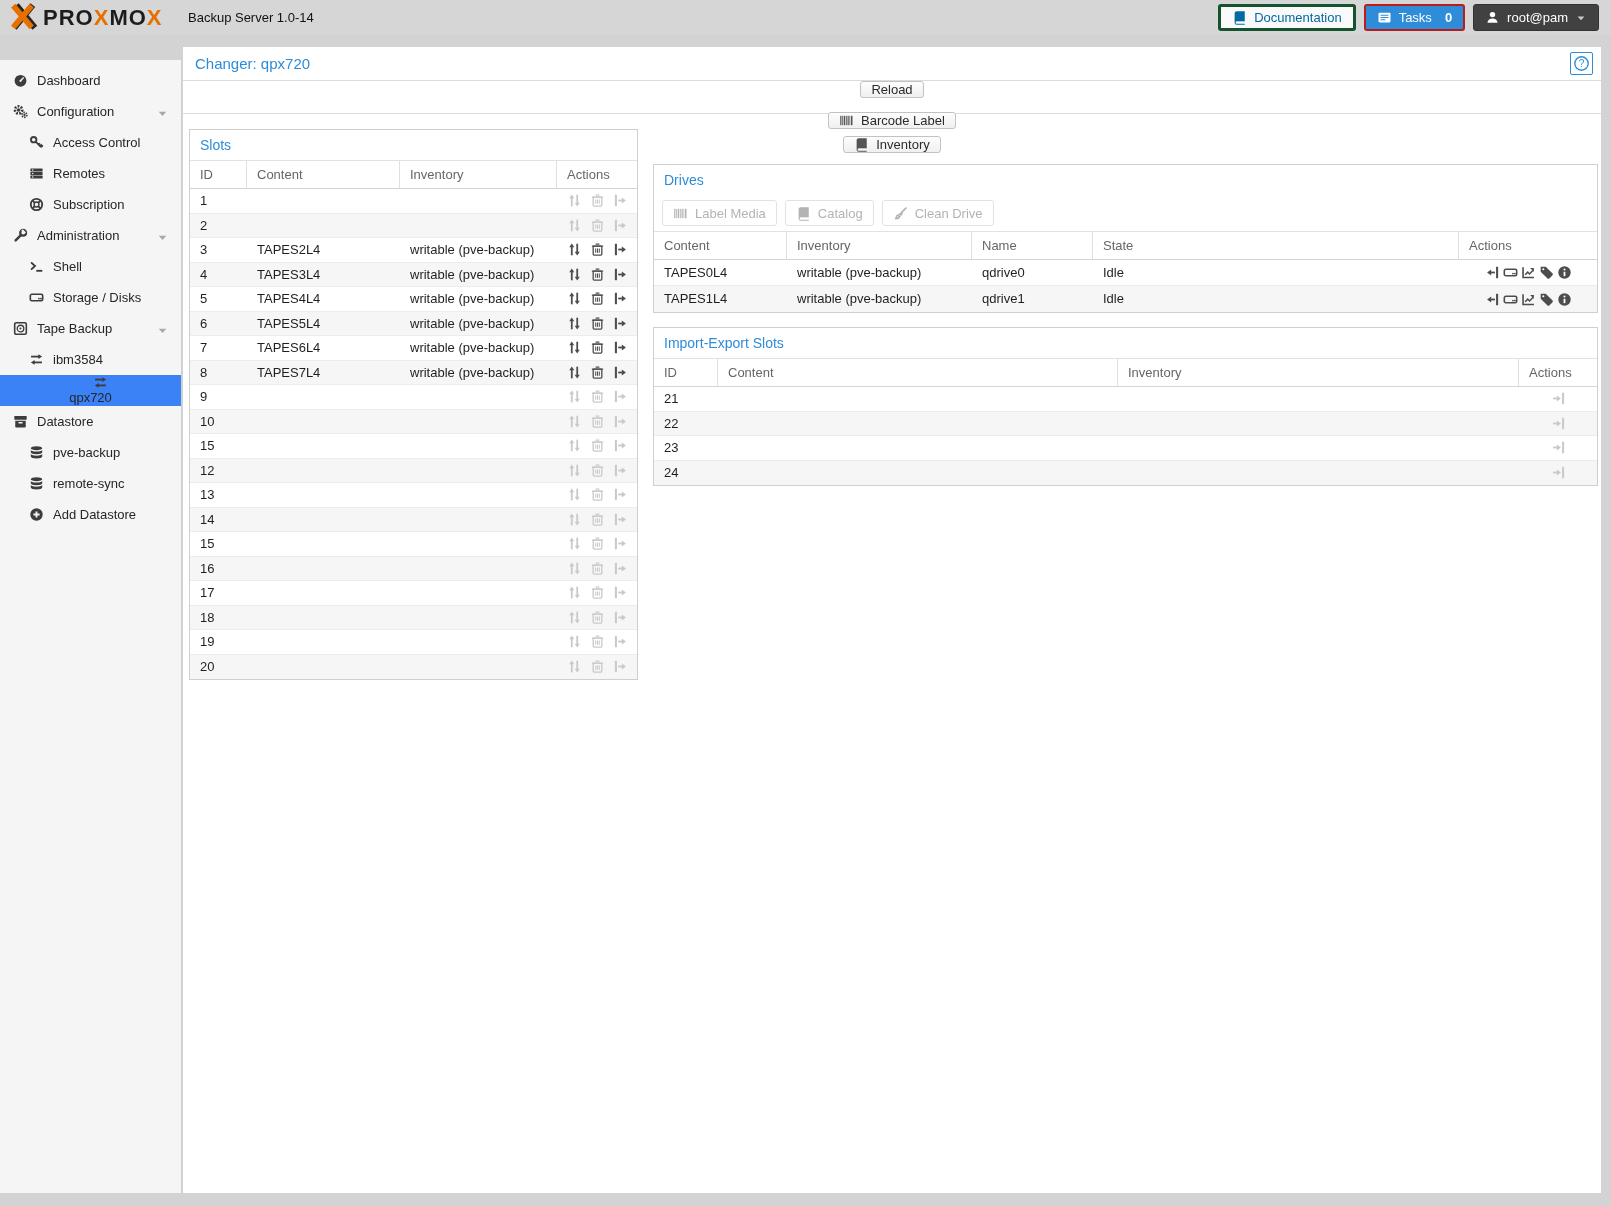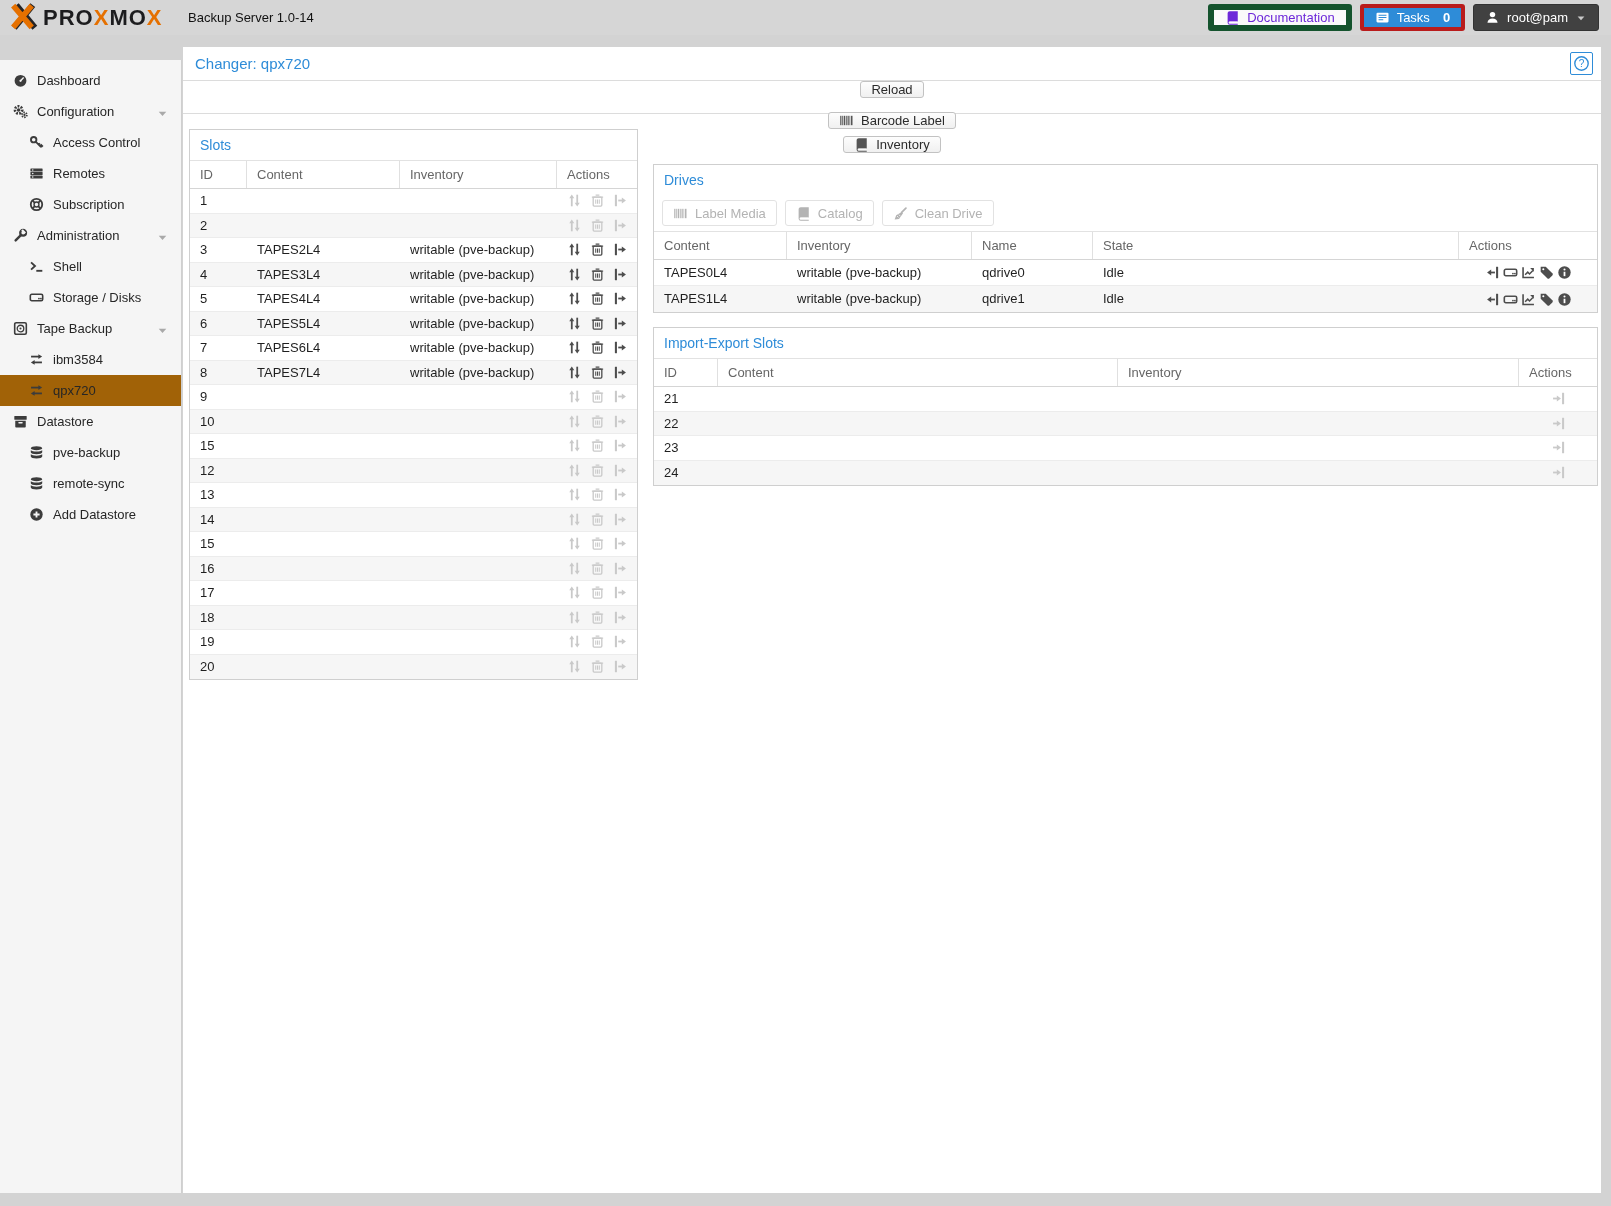--- a/index.html
+++ b/index.html
@@ -8,32 +8,32 @@
 
   
   .topbar { position:absolute; top:0; left:0; right:0; height:35px; background:#d6d6d6; display:flex; align-items:center; }
   .brand { display:flex; align-items:center; margin-left:8px; width:170px; }
   .brand-x { margin-right:4px; }
   .wordmark { font-size:22px; font-weight:bold; letter-spacing:1px; color:#1c1c1e; }
   .wordmark .orange { color:#e57000; }
   .product-title { font-size:13px; color:#111; margin-left:10px; }
   .topbar-right { margin-left:auto; display:flex; align-items:center; gap:8px; margin-right:12px; }
   .tb-button { height:27px; border-radius:3px; display:inline-flex; align-items:center; gap:7px; font-size:13px; padding:0 11px; cursor:pointer; }
-  .doc-btn { background:#fafafa; border:6px solid #14532d; color:#6d28d9; }
-  .tasks-btn { background:#2e8cd8; border:4px solid #b91c1c; color:#fff; }
+  .doc-btn { background:#fafafa; border:3px solid #14532d; color:#0369a1; }
+  .tasks-btn { background:#2e8cd8; border:2px solid #b91c1c; color:#fff; }
   .tasks-count { font-weight:bold; margin-left:6px; }
   .user-btn { background:#414141; border:1px solid #333; color:#fff; }
   .caret { color:#c9c9c9; display:inline-flex; }
 
   
   .sidebar { position:absolute; top:60px; left:0; width:182px; bottom:13px; background:#f5f5f5; border-right:1px solid #cfcfcf; padding-top:5px; overflow:hidden; }
   .side-item { position:relative; height:31px; display:flex; align-items:center; font-size:13px; color:#262626; cursor:pointer; }
   .side-item .s-icon { width:16px; display:inline-flex; justify-content:center; margin:0 9px 0 12px; color:#3c3c3c; }
   .side-item.lvl1 .s-icon { margin-left:28px; }
-  .side-item.selected { background:#a16207; }
+  .side-item.selected { background:#3b82f6;flex-direction:column; }
   .side-item .expander { position:absolute; right:13px; top:12px; color:#a9a9a9; }
 
   
   .main { position:absolute; top:47px; left:183px; right:10px; bottom:13px; background:#fff; overflow:hidden; }
   .main-header { height:34px; border-bottom:1px solid #dcdcdc; display:flex; align-items:center; padding:0 6px 0 12px; }
   .page-title { color:#2e8cd8; font-size:15px; }
   .help-btn { margin-left:auto; margin-right:2px; width:23px; height:23px; border:1px solid #2e8cd8; border-radius:2px; background:#fff; color:#2e8cd8; display:flex; align-items:center; justify-content:center; cursor:pointer; }
   .main-toolbar { height:33px; border-bottom:1px solid #dcdcdc; display:flex; align-items:center; padding:0 6px; gap:7px;flex-direction:column; }
   .btn { background:linear-gradient(#fdfdfd,#f0f0f0); border:1px solid #c2c2c2; border-radius:3px; height:25px; padding:0 10px; display:inline-flex; align-items:center; gap:7px; font-size:13px; color:#2b2b2b; cursor:pointer; }
   .btn .b-icon { display:inline-flex; color:#555; }

